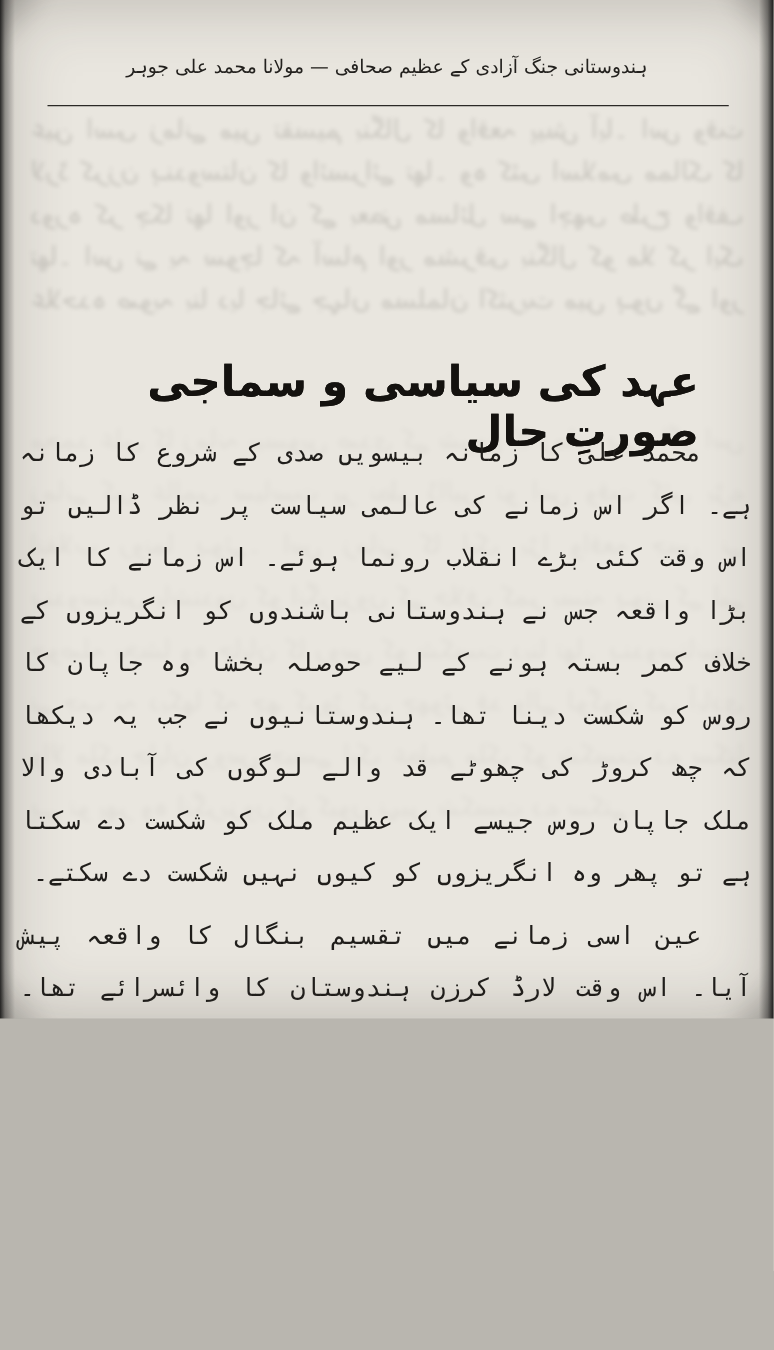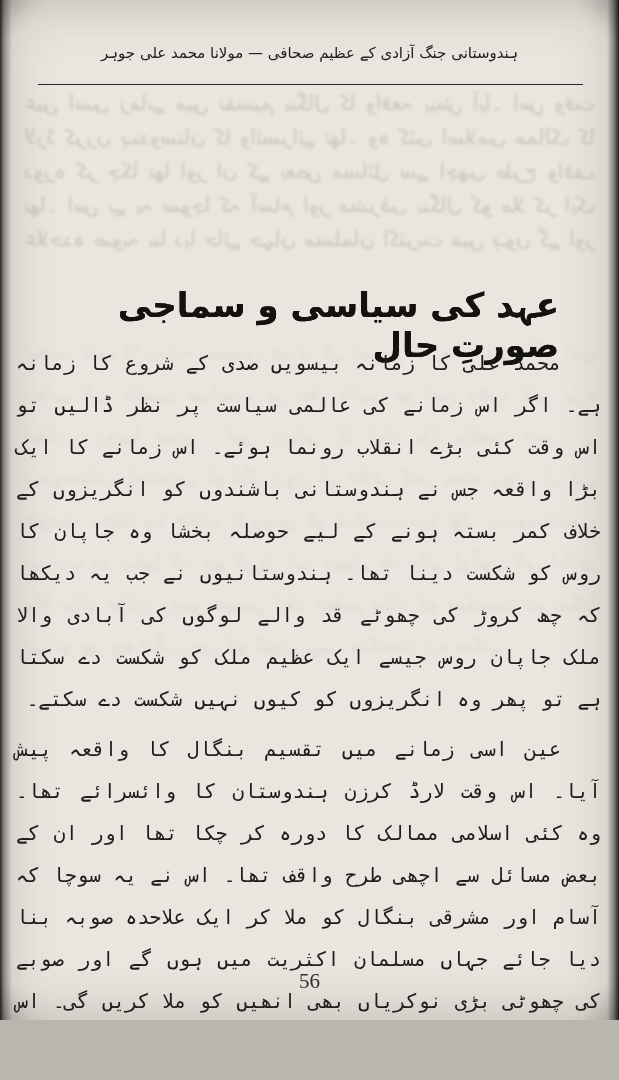--- a/index.html
+++ b/index.html
@@ -3,21 +3,21 @@
 <meta charset="utf-8">
 <style>
   html, body {
     margin: 0;
     padding: 0;
     background: #b9b6af;
   }
   .scan-page {
     position: relative;
     width: 619px;
-    height: 1020px;
+    height: 815px;
     margin: 0 auto;
     background: #e9e6df;
     overflow: hidden;
     font-family: "DejaVu Sans", sans-serif;
     color: #1e1c1a;
     box-shadow: inset 0 0 55px rgba(60,55,45,.28);
   }
   
   .edge {
     position: absolute;
@@ -172,15 +172,14 @@
   <div class="running-header">ہندوستانی جنگ آزادی کے عظیم صحافی — مولانا محمد علی جوہر</div>
   <hr class="header-rule">
 
   <h1 class="chapter-title">عہد کی سیاسی و سماجی صورتِ حال</h1>
 
   <div class="body-text">
     <p>محمد علی کا زمانہ بیسویں صدی کے شروع کا زمانہ ہے۔ اگر اس زمانے کی عالمی سیاست پر نظر ڈالیں تو اس وقت کئی بڑے انقلاب رونما ہوئے۔ اس زمانے کا ایک بڑا واقعہ جس نے ہندوستانی باشندوں کو انگریزوں کے خلاف کمر بستہ ہونے کے لیے حوصلہ بخشا وہ جاپان کا روس کو شکست دینا تھا۔ ہندوستانیوں نے جب یہ دیکھا کہ چھ کروڑ کی چھوٹے قد والے لوگوں کی آبادی والا ملک جاپان روس جیسے ایک عظیم ملک کو شکست دے سکتا ہے تو پھر وہ انگریزوں کو کیوں نہیں شکست دے سکتے۔</p>
     <p>عین اسی زمانے میں تقسیم بنگال کا واقعہ پیش آیا۔ اس وقت لارڈ کرزن ہندوستان کا وائسرائے تھا۔ وہ کئی اسلامی ممالک کا دورہ کر چکا تھا اور ان کے بعض مسائل سے اچھی طرح واقف تھا۔ اس نے یہ سوچا کہ آسام اور مشرقی بنگال کو ملا کر ایک علاحدہ صوبہ بنا دیا جائے جہاں مسلمان اکثریت میں ہوں گے اور صوبے کی چھوٹی بڑی نوکریاں بھی انھیں کو ملا کریں گی۔ اس طرح وہ بنگالی ہندوؤں کے محتاج نہیں رہیں گے۔ ظاہر ہے مسلمان کرزن کی اس ترکیب سے بہت خوش تھے۔ لیکن دوسری طرف وہاں کے ہندو صوبے کی تقسیم سے بری طرح مجروح ہوئے اور انھوں نے انگریزوں کے خلاف زبردست تحریک شروع کر دی۔ ہندوستان کے اور صوبوں کی بہ نسبت یہاں کے باشندے انگریزی تعلیم حاصل کرنے میں اولیت حاصل کر چکے تھے اس لیے یہ تحریک زیادہ زور پکڑ گئی۔ اور آخر کار ان کی اس تحریک کے آگے انگریزوں کو گھٹنے ٹیکنے پڑے۔</p>
   </div>
 
-  <div class="page-number">56</div>
 
 </div>
 
 </body></html>

